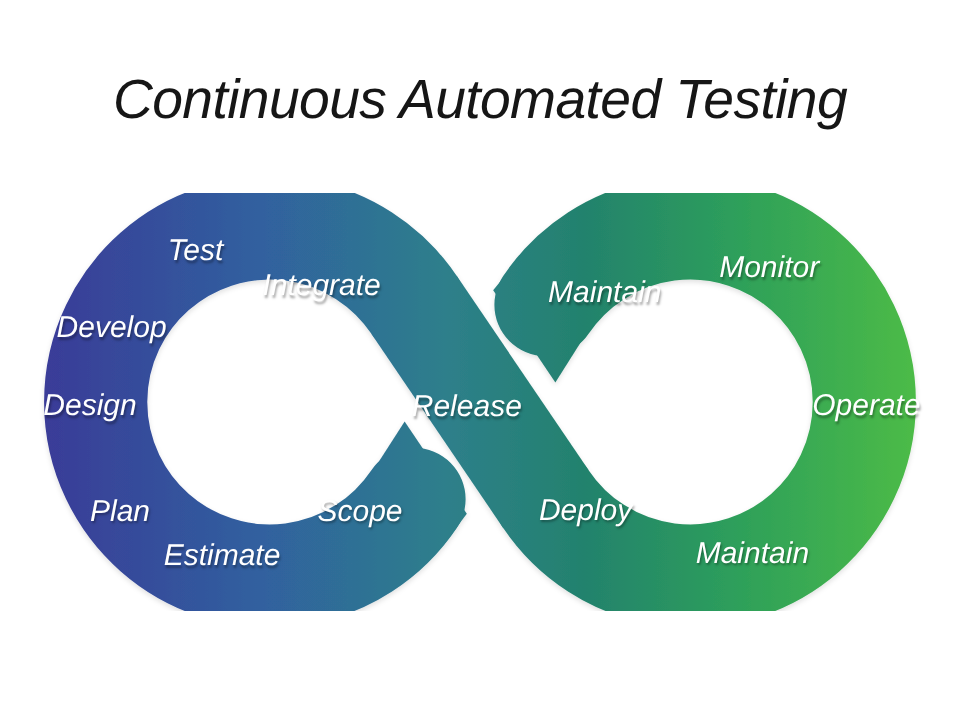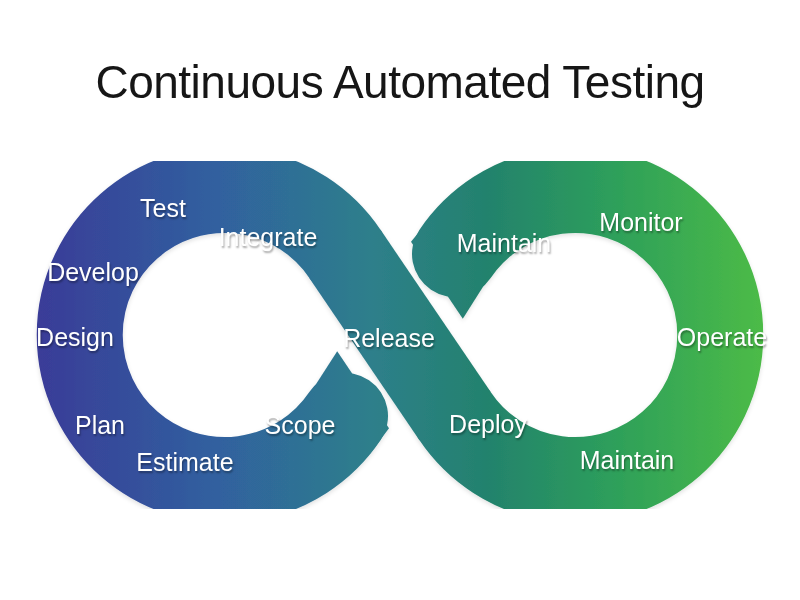--- a/index.html
+++ b/index.html
@@ -8,20 +8,21 @@
     background: #ffffff;
     width: 800px;
     height: 600px;
     overflow: hidden;
     font-family: "Liberation Sans", sans-serif;
   }
   .stage-wrap {
     position: relative;
     width: 672px;
     height: 600px;
+    font-style: italic;
   }
   svg { display: block; }
   .diagram-title {
     font-family: "Liberation Sans", sans-serif;
     font-size: 46px;
     font-weight: 400;
     letter-spacing: -0.5px;
     fill: #161616;
   }
   .stage-label {

